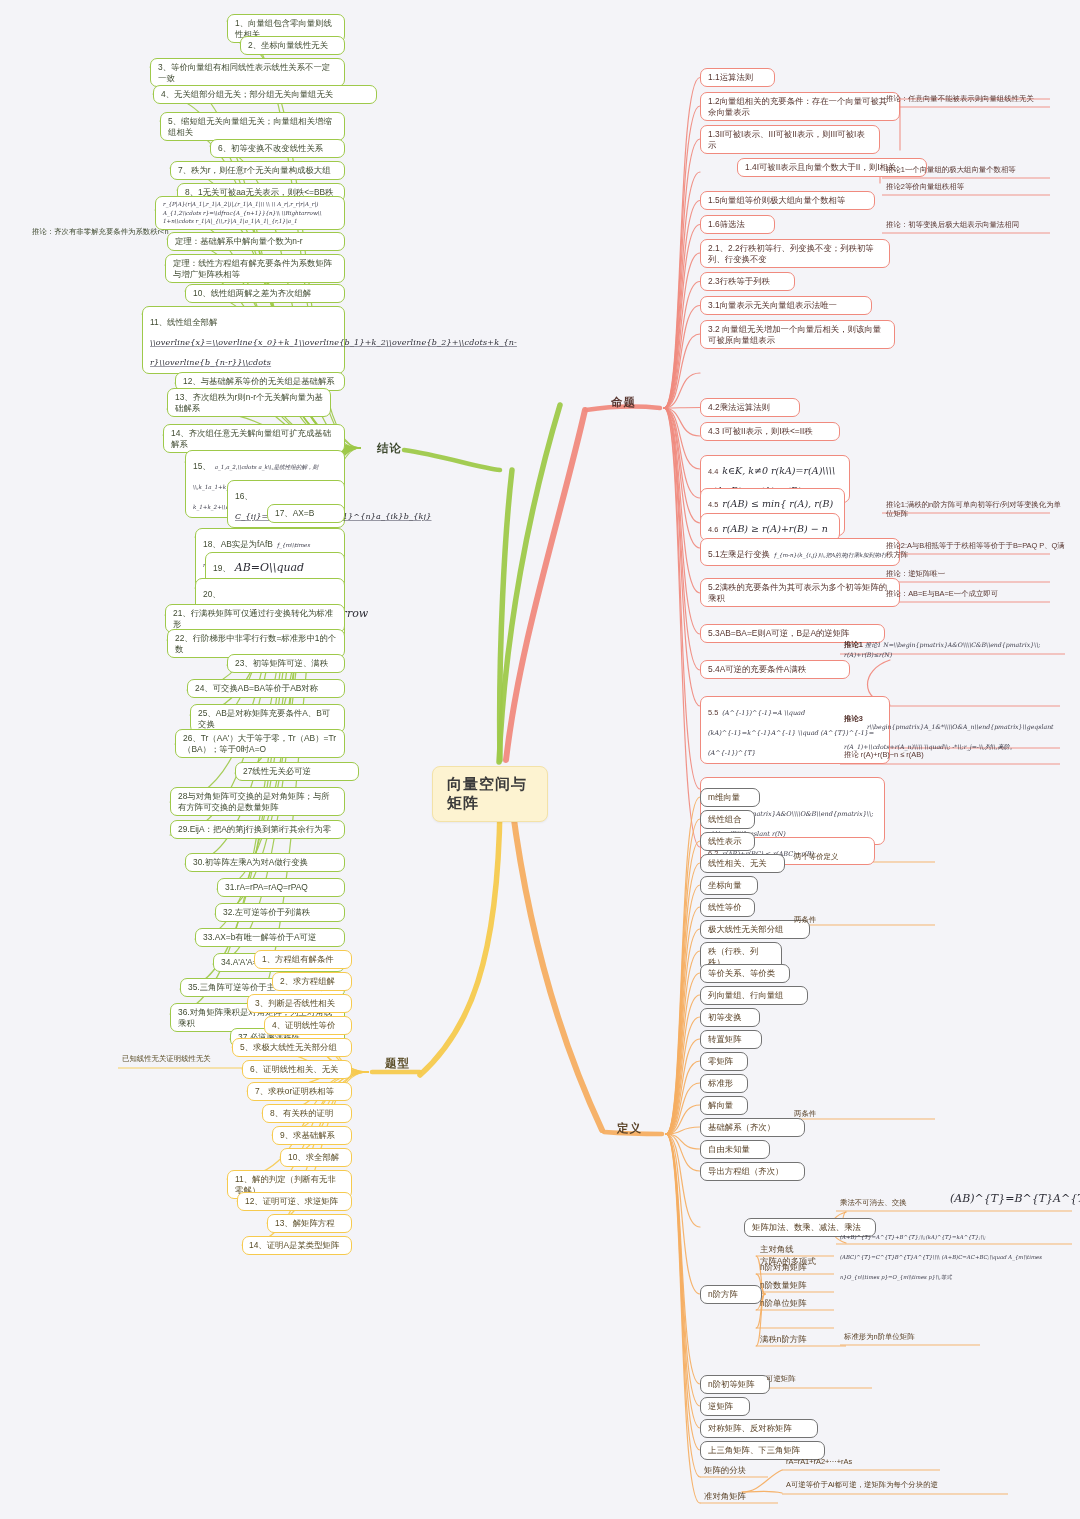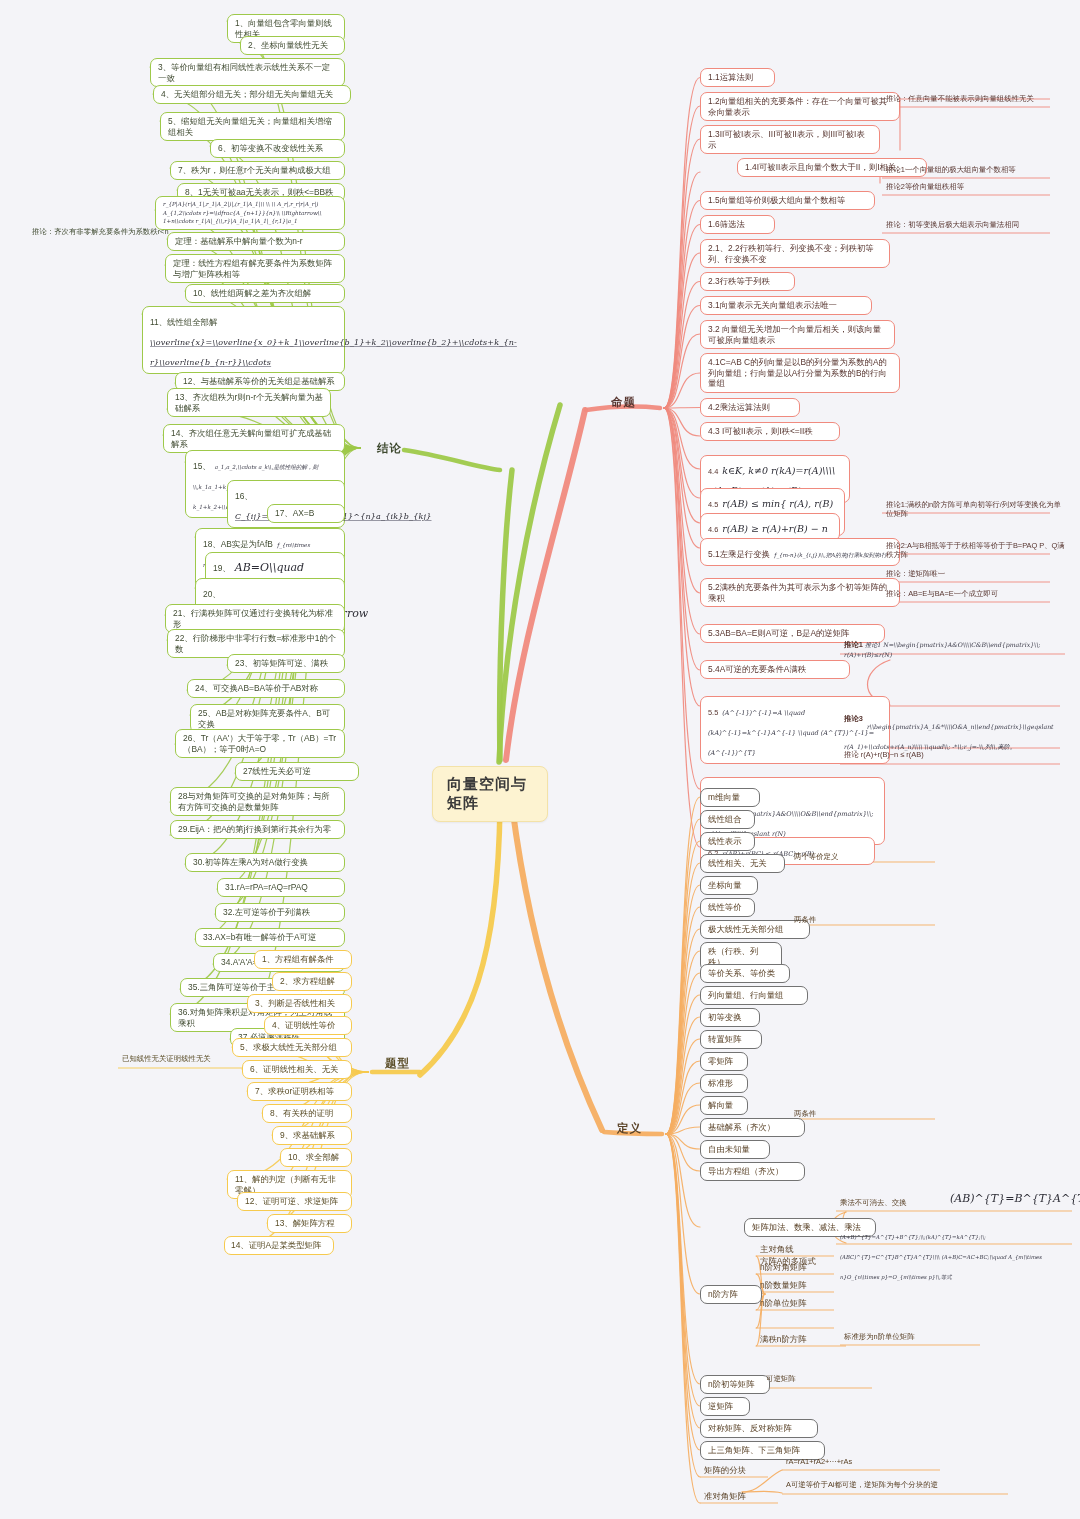--- a/index.html
+++ b/index.html
@@ -220,21 +220,21 @@
       <path d="M368,1072 C295.95,1072 322.15,1201 237,1201" fill="none" stroke="#f6ca4e" stroke-width="1.2" stroke-linecap="round" opacity="0.92"></path>
       <path d="M368,1072 C312.45,1072 332.65,1223 267,1223" fill="none" stroke="#f6ca4e" stroke-width="1.2" stroke-linecap="round" opacity="0.92"></path>
       <path d="M368,1072 C298.7,1072 323.9,1245 242,1245" fill="none" stroke="#f6ca4e" stroke-width="1.2" stroke-linecap="round" opacity="0.92"></path>
       <path d="M118,1068 L246,1068" fill="none" stroke="#f6ca4e" stroke-width="1" opacity=".9"></path>
     </svg>
 <div class="node root" style="left: 432px; top: 766px; width: 116px;">向量空间与矩阵</div>
     <div class="node broot lbl-green" style="left: 370px; top: 438px; width: 56px;">结论</div>
     <div class="node t-green fs9 lbl-green" style="left: 227px; top: 14px; width: 118px;">1、向量组包含零向量则线性相关</div>
     <div class="node t-green fs9 lbl-green" style="left: 240px; top: 36px; width: 105px;">2、坐标向量线性无关</div>
     <div class="node t-green fs9 lbl-green" style="left: 150px; top: 58px; width: 195px;">3、等价向量组有相同线性表示线性关系不一定一致</div>
-    <div class="node t-green fs9 lbl-green" style="left: 153px; top: 85px; width: 198px;">4、无关组部分组无关；部分组无关向量组无关</div>
+    <div class="node t-green fs9 lbl-green" style="left: 153px; top: 85px; width: 224px;">4、无关组部分组无关；部分组无关向量组无关</div>
     <div class="node t-green fs9 lbl-green" style="left: 160px; top: 112px; width: 185px;">5、缩短组无关向量组无关；向量组相关增缩组相关</div>
     <div class="node t-green fs9 lbl-green" style="left: 210px; top: 139px; width: 135px;">6、初等变换不改变线性关系</div>
     <div class="node t-green fs9 lbl-green" style="left: 170px; top: 161px; width: 175px;">7、秩为r，则任意r个无关向量构成极大组</div>
     <div class="node t-green fs9 lbl-green" style="left: 177px; top: 183px; width: 168px;">8、1无关可被aa无关表示，则秩&lt;=BB秩</div>
     <div class="node t-green" style="left: 155px; top: 196px; width: 190px;">
       <div class="handblk">r_{P|A}(r|A_1|,r_1|A_2|)|,(r_1|A_1|\\ \\ \\ A_r|,r_r|r|A_r|)</div>
       <div class="handblk">A_{1,2\\cdots r}=\\dfrac{A_{n+1}}{n}\\ \\Rightarrow\\ 1+n\\cdots r_1|A|_{\\,r}|A_1|a_1|A_1|_{r,1}|a_1</div>
     </div>
     <div class="node t-green fs9 lbl-green" style="left: 167px; top: 232px; width: 178px;">定理：基础解系中解向量个数为n-r</div>
     <div class="node t-green fs9 lbl-green" style="left: 165px; top: 254px; width: 180px;">定理：线性方程组有解充要条件为系数矩阵与增广矩阵秩相等</div>
@@ -271,21 +271,20 @@
     <div class="node t-red fs9 lbl-red" style="left: 700px; top: 68px; width: 75px;">1.1运算法则</div>
     <div class="node t-red fs9 lbl-red" style="left: 700px; top: 92px; width: 200px;">1.2向量组相关的充要条件：存在一个向量可被其余向量表示</div>
     <div class="node t-red fs9 lbl-red" style="left: 700px; top: 125px; width: 180px;">1.3II可被I表示、III可被II表示，则III可被I表示</div>
     <div class="node t-red fs9 lbl-red" style="left: 700px; top: 158px; width: 190px; margin-left: 37px;">1.4I可被II表示且向量个数大于II，则I相关</div>
     <div class="node t-red fs9 lbl-red" style="left: 700px; top: 191px; width: 175px;">1.5向量组等价则极大组向量个数相等</div>
     <div class="node t-red fs9 lbl-red" style="left: 700px; top: 215px; width: 75px;">1.6筛选法</div>
     <div class="node t-red fs9 lbl-red" style="left: 700px; top: 239px; width: 190px;">2.1、2.2行秩初等行、列变换不变；列秩初等列、行变换不变</div>
     <div class="node t-red fs9 lbl-red" style="left: 700px; top: 272px; width: 95px;">2.3行秩等于列秩</div>
     <div class="node t-red fs9 lbl-red" style="left: 700px; top: 296px; width: 172px;">3.1向量表示无关向量组表示法唯一</div>
     <div class="node t-red fs9 lbl-red" style="left: 700px; top: 320px; width: 195px;">3.2 向量组无关增加一个向量后相关，则该向量可被原向量组表示</div>
-    <div class="node t-red fs9 lbl-red" style="left: 700px; top: 353px; width: 200px;">4.1C=AB C的列向量是以B的列分量为系数的A的列向量组；行向量是以A行分量为系数的B的行向量组</div>
     <div class="node t-red fs9 lbl-red" style="left: 700px; top: 398px; width: 100px;">4.2乘法运算法则</div>
     <div class="node t-red fs9 lbl-red" style="left: 700px; top: 422px; width: 140px;">4.3 I可被II表示，则I秩&lt;=II秩</div>
     <div class="node t-red" style="left: 700px; top: 455px; width: 150px;"><span class="fs8 lbl-red num">4.4</span><span class="handbig" style="font-size:9.5px">k∈K, k≠0   r(kA)=r(A)\\\\ r(A±B) ≤ r(A)+r(B)</span></div>
     <div class="node t-red" style="left: 700px; top: 488px; width: 145px;"><span class="fs8 lbl-red num">4.5</span><span class="handbig" style="font-size:9.5px">r(AB) ≤ min{ r(A), r(B) }</span></div>
     <div class="node t-red" style="left: 700px; top: 513px; width: 140px;"><span class="fs8 lbl-red num">4.6</span><span class="handbig" style="font-size:9.5px">r(AB) ≥ r(A)+r(B) − n</span></div>
     <div class="node t-red" style="left: 700px; top: 538px; width: 200px;"><span class="fs9 lbl-red">5.1左乘是行变换</span> <span class="handblk">f_{m-n}(k_{i,j})\\,把A的第j行乘k加到第i行</span></div>
     <div class="node t-red fs9 lbl-red" style="left: 700px; top: 578px; width: 200px;">5.2满秩的充要条件为其可表示为多个初等矩阵的乘积</div>
     <div class="node t-red fs9 lbl-red" style="left: 700px; top: 624px; width: 185px;">5.3AB=BA=E则A可逆，B是A的逆矩阵</div>
     <div class="node t-red fs9 lbl-red" style="left: 700px; top: 660px; width: 150px;">5.4A可逆的充要条件A满秩</div>
     <div class="node t-red" style="left: 700px; top: 696px; width: 190px;"><span class="fs8 lbl-red num">5.5</span><span class="handblk" style="font-size:6.5px">(A^{-1})^{-1}=A \\quad (kA)^{-1}=k^{-1}A^{-1} \\quad (A^{T})^{-1}=(A^{-1})^{T}</span></div>
@@ -352,15 +351,15 @@
     <div class="node t-yellow fs9 lbl-yellow" style="left: 264px; top: 1016px; width: 88px;">4、证明线性等价</div>
     <div class="node t-yellow fs9 lbl-yellow" style="left: 232px; top: 1038px; width: 120px;">5、求极大线性无关部分组</div>
     <div class="node t-yellow fs9 lbl-yellow" style="left: 242px; top: 1060px; width: 110px;">6、证明线性相关、无关</div>
     <div class="node t-yellow fs9 lbl-yellow" style="left: 247px; top: 1082px; width: 105px;">7、求秩or证明秩相等</div>
     <div class="node t-yellow fs9 lbl-yellow" style="left: 262px; top: 1104px; width: 90px;">8、有关秩的证明</div>
     <div class="node t-yellow fs9 lbl-yellow" style="left: 272px; top: 1126px; width: 80px;">9、求基础解系</div>
     <div class="node t-yellow fs9 lbl-yellow" style="left: 280px; top: 1148px; width: 72px;">10、求全部解</div>
     <div class="node t-yellow fs9 lbl-yellow" style="left: 227px; top: 1170px; width: 125px;">11、解的判定（判断有无非零解）</div>
     <div class="node t-yellow fs9 lbl-yellow" style="left: 237px; top: 1192px; width: 115px;">12、证明可逆、求逆矩阵</div>
     <div class="node t-yellow fs9 lbl-yellow" style="left: 267px; top: 1214px; width: 85px;">13、解矩阵方程</div>
-    <div class="node t-yellow fs9 lbl-yellow" style="left: 224px; top: 1236px; width: 110px; padding-left: 6px;">14、证明A是某类型矩阵</div>
+    <div class="node t-yellow fs9 lbl-yellow" style="left: 242px; top: 1236px; width: 110px; padding-left: 6px;">14、证明A是某类型矩阵</div>
     <div class="node plain fs8 lbl-yellow" style="left: 118px; top: 1052px; width: 125px;">已知线性无关证明线性无关</div>
   </div>
 
 </body></html>

